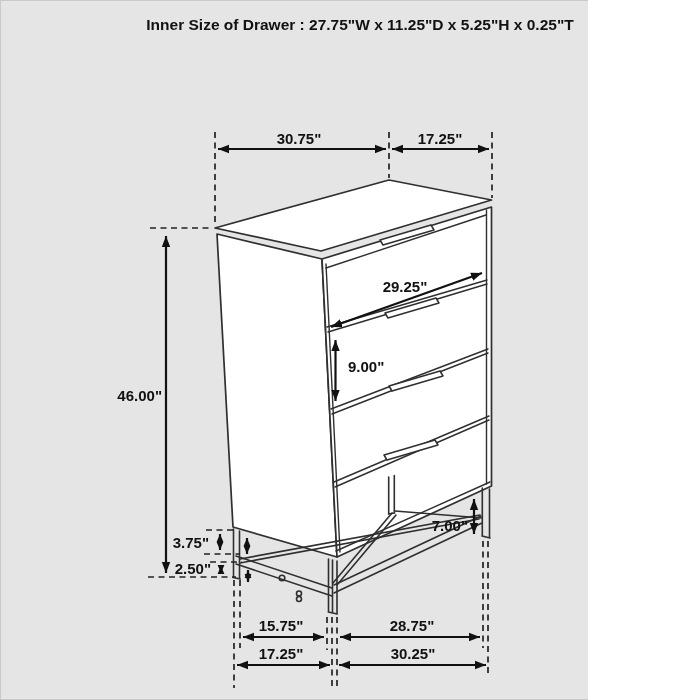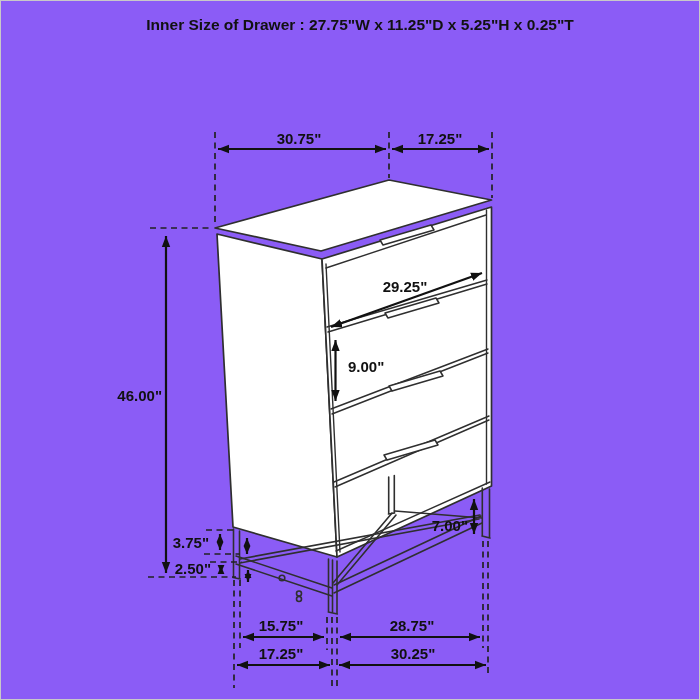--- a/index.html
+++ b/index.html
@@ -1,16 +1,16 @@
 <!DOCTYPE html>
 <html><head>
 <meta charset="utf-8">
 <style>
   html,body{margin:0;padding:0;background:#fff;}
-  #canvas{position:relative;width:700px;height:700px;background:#8b5cf6;overflow:hidden;
+  #canvas{position:relative;width:588px;height:700px;background:#e5e5e5;overflow:hidden;
           font-family:"Liberation Sans","DejaVu Sans",sans-serif;}
   svg{display:block;}
   .face{fill:#ffffff;stroke:#2f2f2f;stroke-width:1.7;stroke-linejoin:round;}
   .ln{fill:none;stroke:#2f2f2f;stroke-width:1.6;stroke-linecap:round;}
   .lnt{fill:none;stroke:#2f2f2f;stroke-width:1.4;stroke-linecap:round;}
   .dim{fill:none;stroke:#111111;stroke-width:2.2;}
   .dash{fill:none;stroke:#222222;stroke-width:1.7;stroke-dasharray:6 4.5;}
   .dimtxt{fill:#111111;font-size:15px;font-weight:bold;}
   .titletxt{fill:#111111;font-size:15.5px;font-weight:bold;}
   .hnd{fill:#ffffff;stroke:#2f2f2f;stroke-width:1.5;stroke-linejoin:round;}

